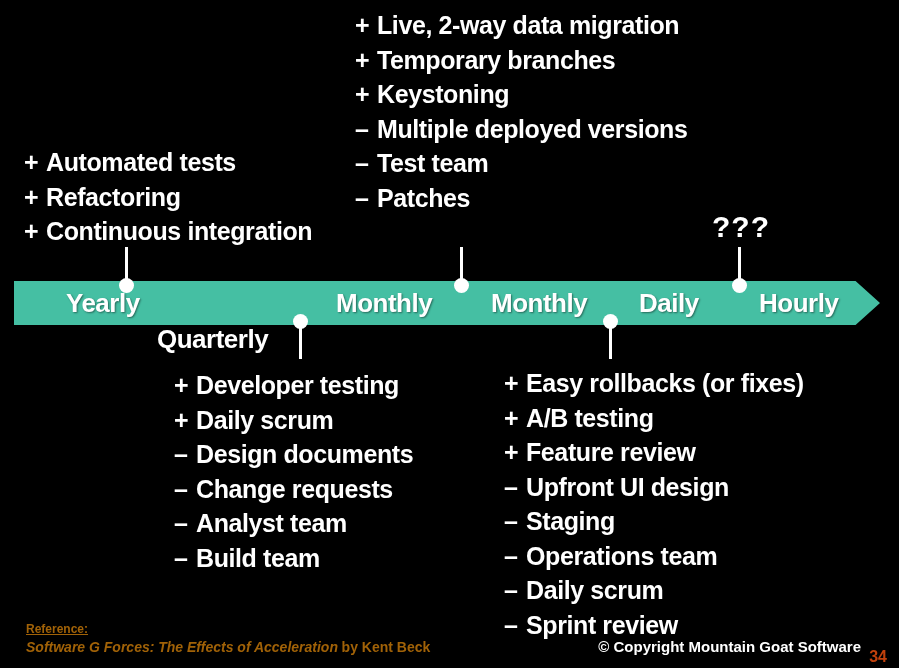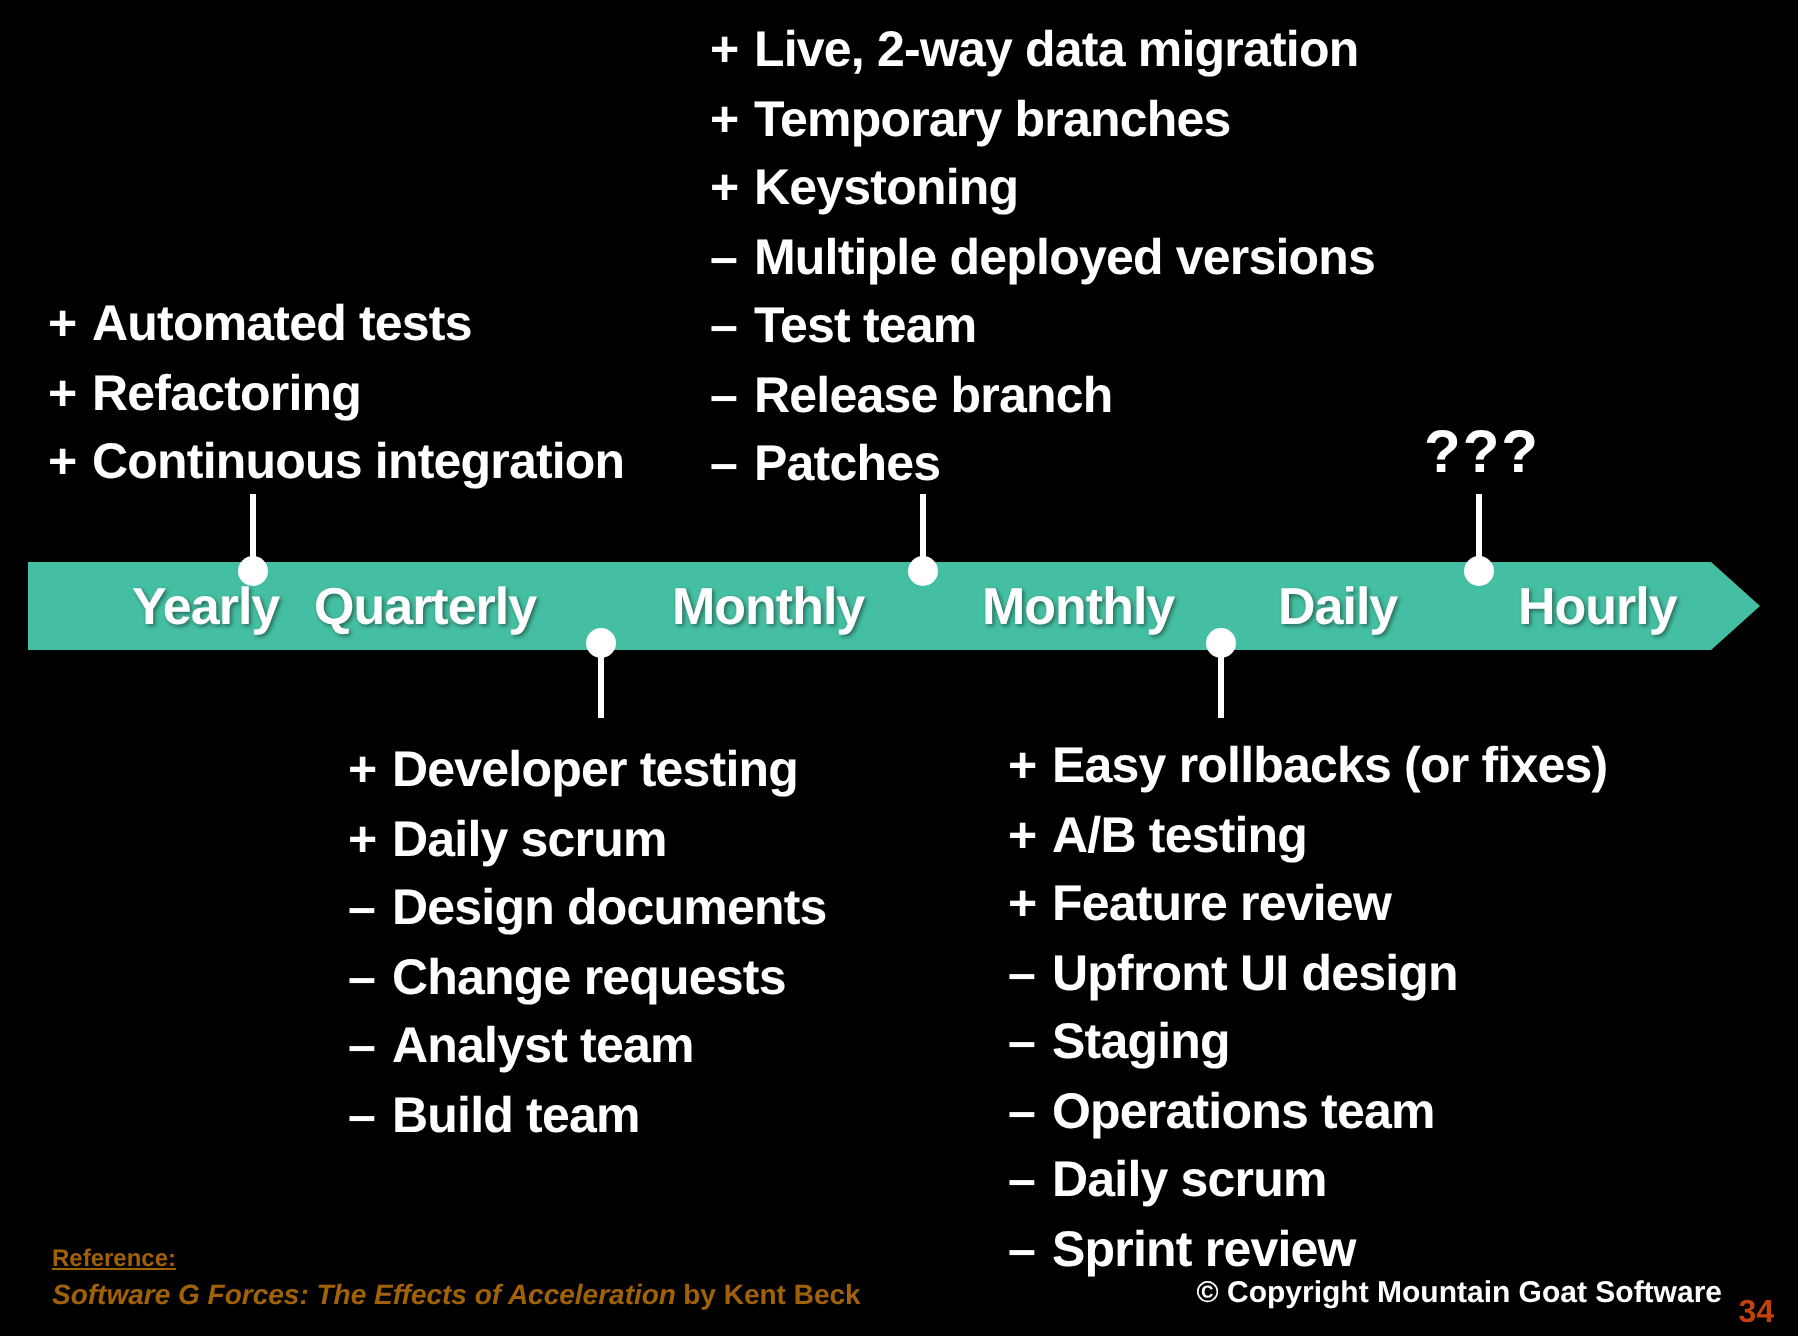--- a/index.html
+++ b/index.html
@@ -160,35 +160,34 @@
       <span class="bullet-row"><span class="bullet-sign">+</span><span class="bullet-text">Refactoring</span></span>
       <span class="bullet-row"><span class="bullet-sign">+</span><span class="bullet-text">Continuous integration</span></span>
     </div>
 
   <div class="bullet-block" id="block-top-mid">
       <span class="bullet-row"><span class="bullet-sign">+</span><span class="bullet-text">Live, 2-way data migration</span></span>
       <span class="bullet-row"><span class="bullet-sign">+</span><span class="bullet-text">Temporary branches</span></span>
       <span class="bullet-row"><span class="bullet-sign">+</span><span class="bullet-text">Keystoning</span></span>
       <span class="bullet-row"><span class="bullet-sign">–</span><span class="bullet-text">Multiple deployed versions</span></span>
       <span class="bullet-row"><span class="bullet-sign">–</span><span class="bullet-text">Test team</span></span>
-      <span class="bullet-row"><span class="bullet-sign">–</span><span class="bullet-text">Release branch</span></span>
       <span class="bullet-row"><span class="bullet-sign">–</span><span class="bullet-text">Patches</span></span>
     </div>
 
   <div id="qmarks">???</div>
 
   <div id="arrow-wrap">
     <svg id="arrow-svg" viewBox="0 0 866 44" preserveAspectRatio="none">
       <polygon id="arrow-poly" points="0,0 826,0 826,-14 866,22 826,58 826,44 0,44" fill="#45bfa3"></polygon>
     </svg>
   </div>
 
   <div id="timeline-layer">
       <div class="scale-label" style="left: 26px; margin-left: 40px;">Yearly</div>
-      <div class="scale-label" style="left: 157px;">Quarterly</div>
+      <div class="scale-label" style="left: 157px; margin-top: 36px;">Quarterly</div>
       <div class="scale-label" style="left: 336px; text-align: center;">Monthly</div>
       <div class="scale-label" style="left: 491px;">Monthly</div>
       <div class="scale-label" style="left: 639px;">Daily</div>
       <div class="scale-label" style="left: 759px;">Hourly</div>
       <div class="connector" style="left: 125px; height: 38px; top: 247px;"></div>
       <div class="dot" style="left: 119px; top: 278px;"></div>
       <div class="connector" style="left: 460px; height: 38px; top: 247px;"></div>
       <div class="dot" style="left: 454px; top: 278px;"></div>
       <div class="connector" style="left: 738px; height: 38px; top: 247px;"></div>
       <div class="dot" style="left: 732px; top: 278px;"></div>

